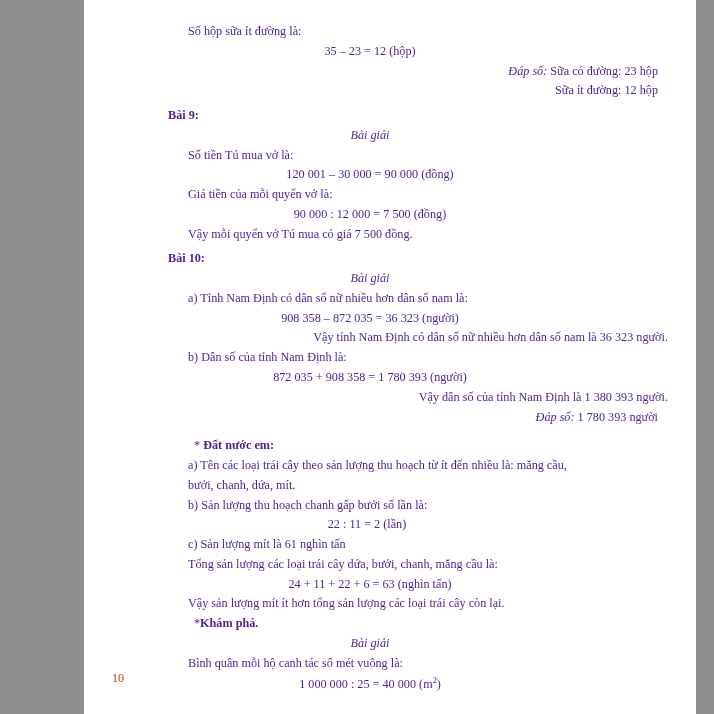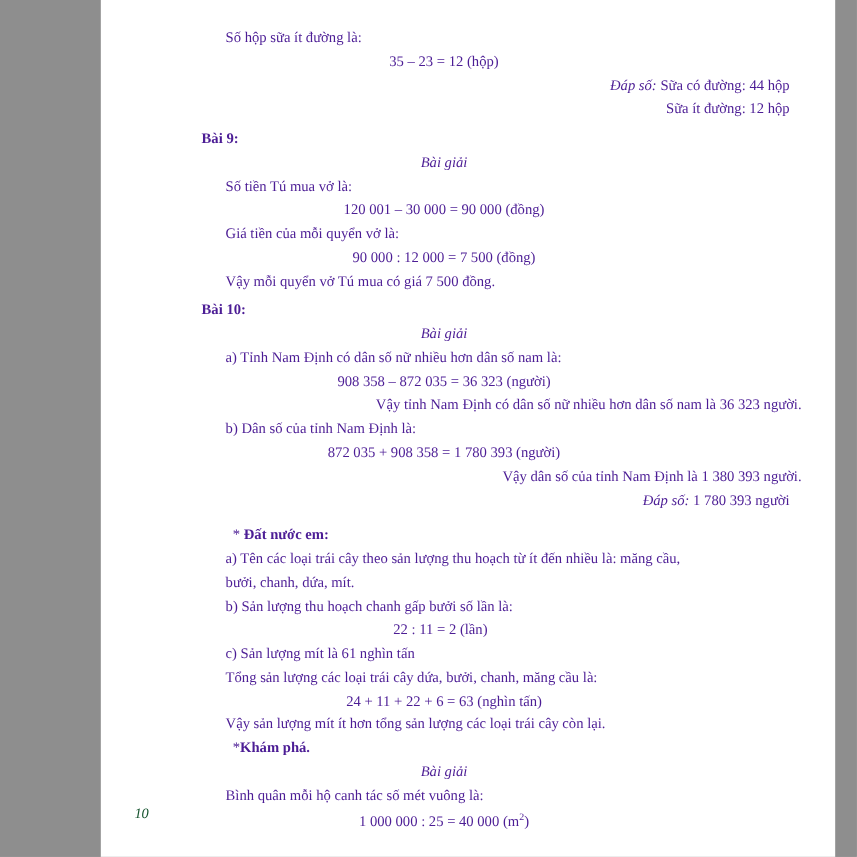--- a/index.html
+++ b/index.html
@@ -72,38 +72,37 @@
     font-weight: bold;
   }
   .sub-head .plain { font-weight: normal; }
   .gap-sm { height: 5px; }
   .gap-md { height: 9px; }
   .page-num {
     position: absolute;
     left: 28px;
     bottom: 28px;
     font-size: 12px;
-    color: #14532d;
-    font-style: italic;
+    color: #c2410c;
   }
   sup { font-size: 0.68em; vertical-align: super; }
 </style>
 </head>
 <body>
 
 <div class="page-wrap">
   <div class="left-gutter"></div>
   <div class="right-gutter"></div>
 
   <div class="sheet">
     <div class="content">
 
       <div class="line indent1">Số hộp sữa ít đường là:</div>
       <div class="line center">35 – 23 = 12 (hộp)</div>
-      <div class="line right"><span class="italic">Đáp số:</span> <span>Sữa có đường: 44 hộp</span></div>
+      <div class="line right"><span class="italic">Đáp số:</span> <span>Sữa có đường: 23 hộp</span></div>
       <div class="line right">Sữa ít đường: 12 hộp</div>
 
       <div class="gap-sm"></div>
 
       <div class="line heading">Bài 9:</div>
       <div class="line center italic">Bài giải</div>
       <div class="line indent1">Số tiền Tú mua vở là:</div>
       <div class="line center">120 001 – 30 000 = 90 000 (đồng)</div>
       <div class="line indent1">Giá tiền của mỗi quyển vở là:</div>
       <div class="line center">90 000 : 12 000 = 7 500 (đồng)</div>

